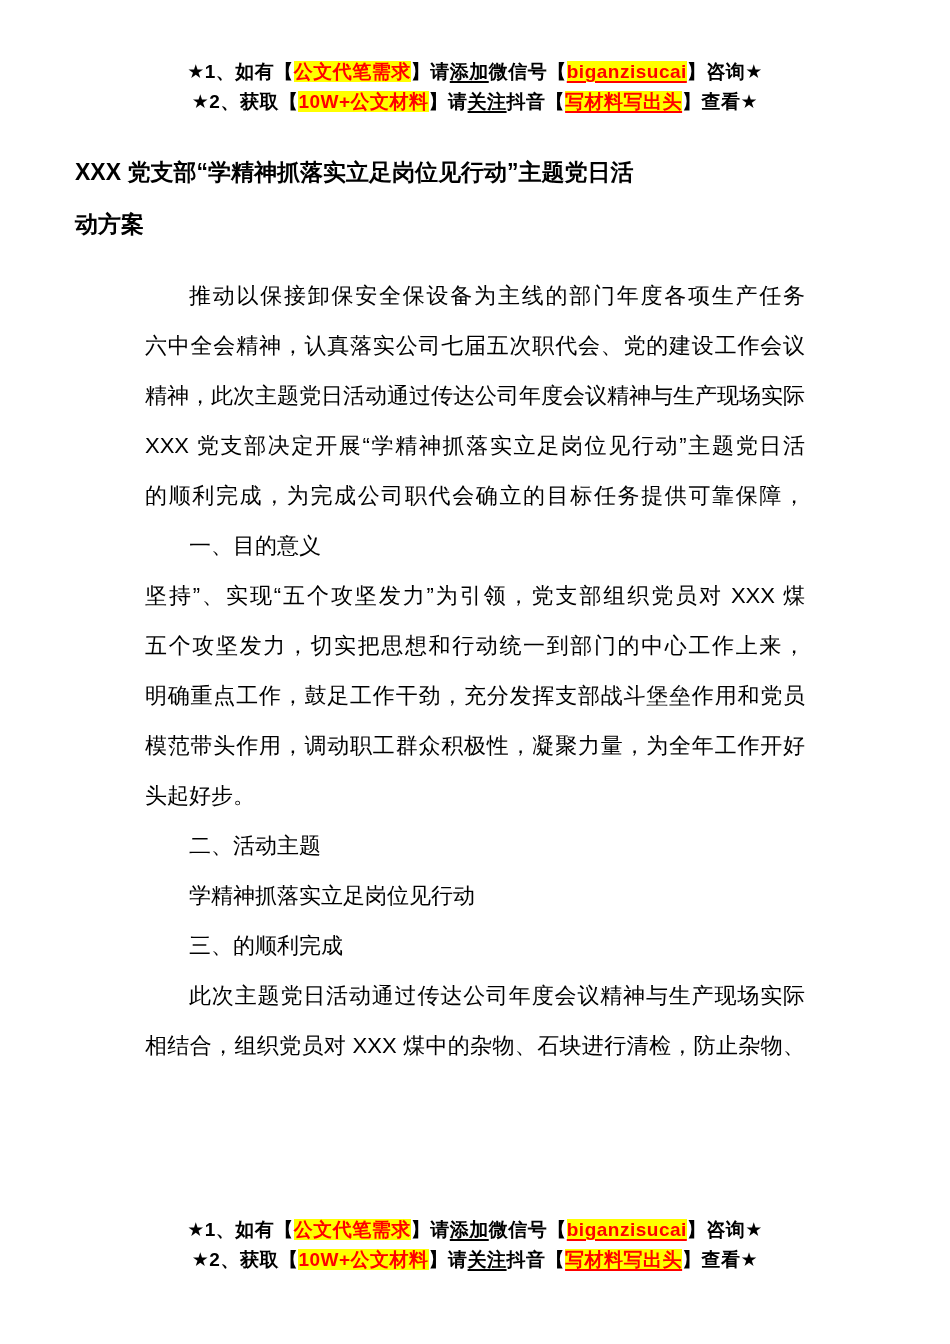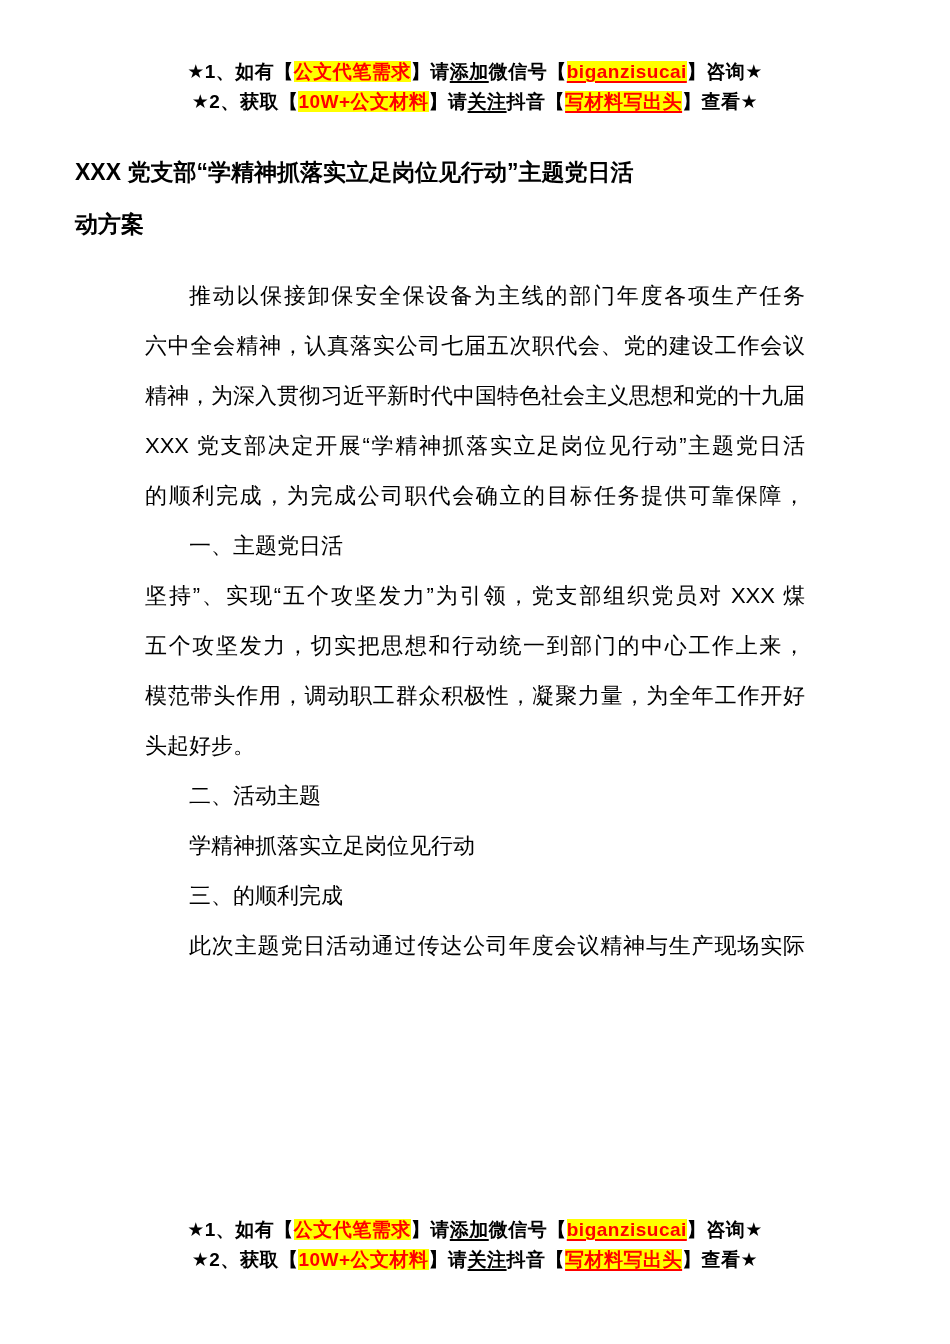--- a/index.html
+++ b/index.html
@@ -82,32 +82,34 @@
     </div>
 
   <div class="doc-title">
     <div>XXX 党支部“学精神抓落实立足岗位见行动”主题党日活</div>
     <div>动方案</div>
   </div>
 
   <div class="doc-body" id="doc-body">
       <div class="line just indent">推动以保接卸保安全保设备为主线的部门年度各项生产任务</div>
       <div class="line just">六中全会精神，认真落实公司七届五次职代会、党的建设工作会议</div>
-      <div class="line just">精神，为深入贯彻习近平新时代中国特色社会主义思想和党的十九届</div>
+      <div class="line just">精神，此次主题党日活动通过传达公司年度会议精神与生产现场实际</div>
       <div class="line just">XXX 党支部决定开展“学精神抓落实立足岗位见行动”主题党日活</div>
       <div class="line just">的顺利完成，为完成公司职代会确立的目标任务提供可靠保障，</div>
-      <div class="line indent">一、主题党日活</div>
+      <div class="line indent">一、目的意义</div>
       <div class="line just">坚持”、实现“五个攻坚发力”为引领，党支部组织党员对 XXX 煤</div>
       <div class="line just">五个攻坚发力，切实把思想和行动统一到部门的中心工作上来，</div>
+      <div class="line just">明确重点工作，鼓足工作干劲，充分发挥支部战斗堡垒作用和党员</div>
       <div class="line just">模范带头作用，调动职工群众积极性，凝聚力量，为全年工作开好</div>
       <div class="line">头起好步。</div>
       <div class="line indent">二、活动主题</div>
       <div class="line indent">学精神抓落实立足岗位见行动</div>
       <div class="line indent">三、的顺利完成</div>
       <div class="line just indent">此次主题党日活动通过传达公司年度会议精神与生产现场实际</div>
+      <div class="line just">相结合，组织党员对 XXX 煤中的杂物、石块进行清检，防止杂物、</div>
     </div>
 
   <div class="promo promo-bottom" id="promo-bottom">
       <div><span class="seg seg-plain">★1、如有【</span><span class="seg seg-hl-red">公文代笔需求</span><span class="seg seg-plain">】请</span><span class="seg seg-underline">添加</span><span class="seg seg-plain">微信号【</span><span class="seg seg-hl-red-underline">biganzisucai</span><span class="seg seg-plain">】咨询★</span></div>
       <div><span class="seg seg-plain">★2、获取【</span><span class="seg seg-hl-red">10W+公文材料</span><span class="seg seg-plain">】请</span><span class="seg seg-underline">关注</span><span class="seg seg-plain">抖音【</span><span class="seg seg-hl-red-underline">写材料写出头</span><span class="seg seg-plain">】查看★</span></div>
     </div>
 
 </div>
 
 </body></html>

